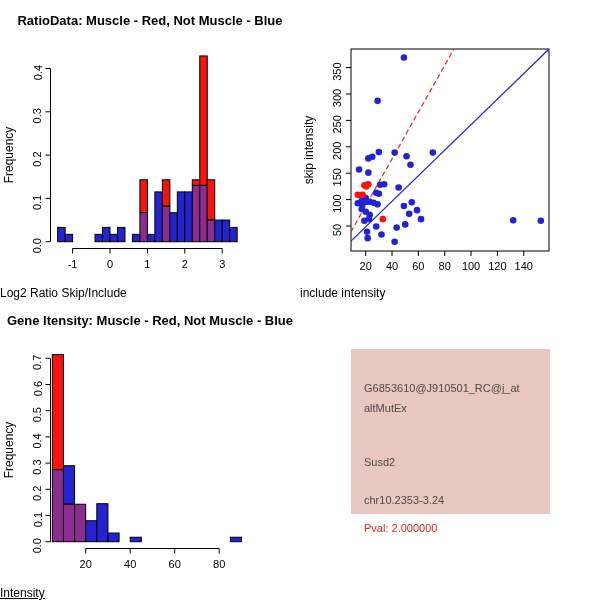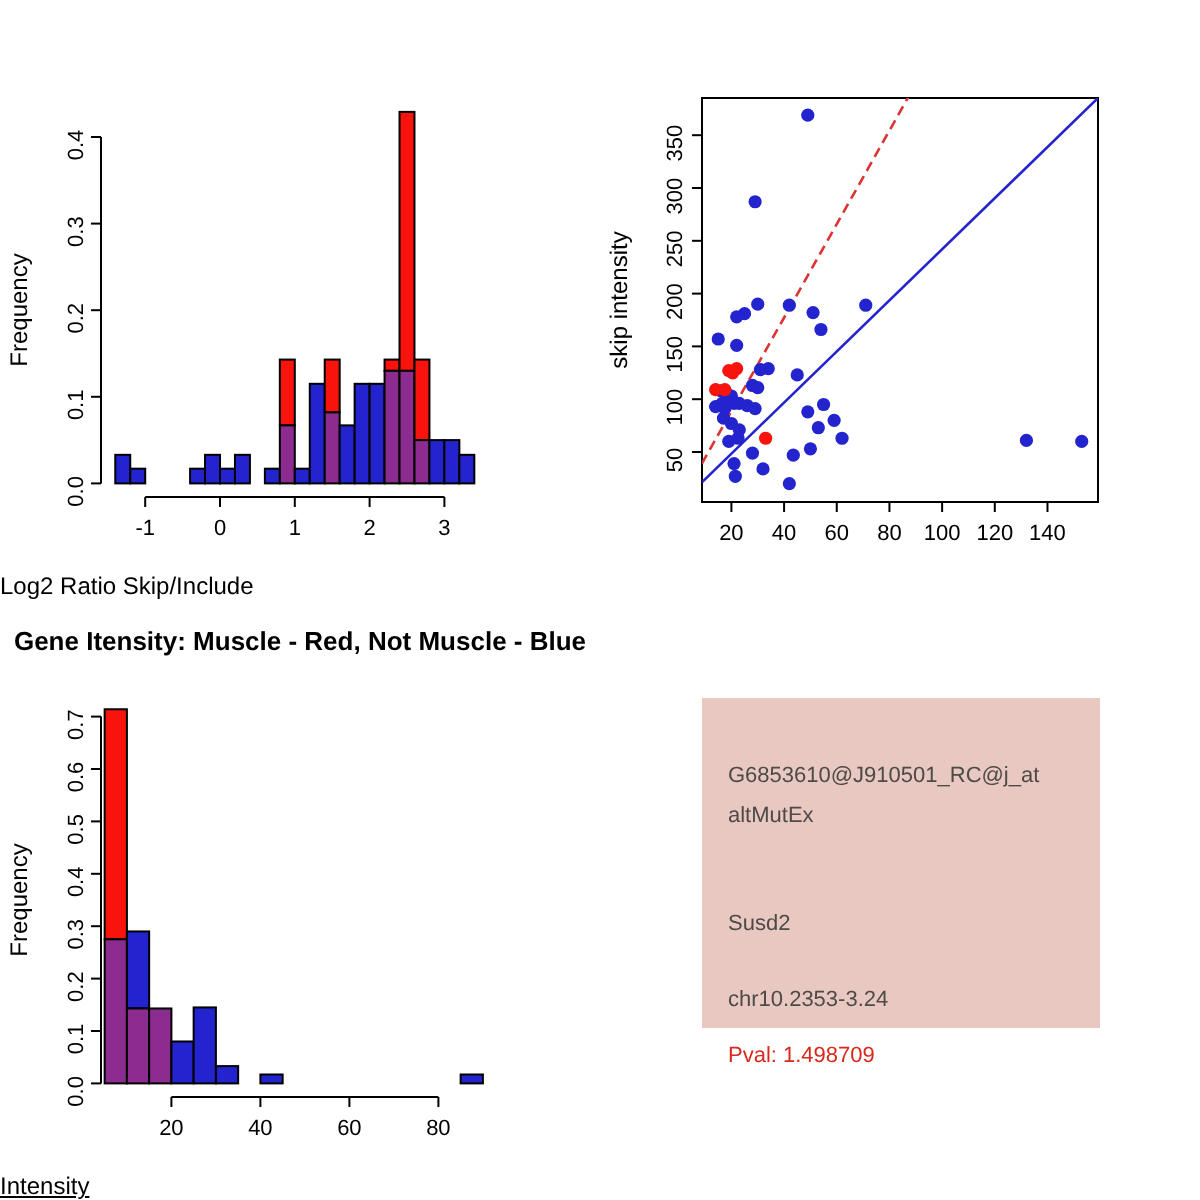--- a/index.html
+++ b/index.html
@@ -15,20 +15,21 @@
                     font:12px "Liberation Sans",sans-serif;color:#000;}
   .info-box{position:absolute;left:351px;top:349px;width:199px;height:165px;}
   .info-line{position:absolute;left:13px;white-space:nowrap;
              font:11px "Liberation Sans",sans-serif;}
 </style>
 </head>
 <body>
 
 <div id="stage">
 
+  <div class="panel-title" style="left:0;top:13px;">RatioData: Muscle - Red, Not Muscle - Blue</div>
   <div class="ylabel-wrap" style="left:0;top:60px;height:190px;">
       <span>Frequency</span>
     </div>
   <svg id="svg-hist1" width="300" height="300" style="left:0;top:0;">
       <line x1="50.5" y1="241.7" x2="50.5" y2="68.49999999999997" stroke="#000000" stroke-width="1"></line>
       <line x1="45.5" y1="241.7" x2="50.5" y2="241.7" stroke="#000000" stroke-width="1"></line>
       <text x="41.5" y="245.7" font-family="&quot;Liberation Sans&quot;,sans-serif" font-size="11px" fill="#000000" text-anchor="middle" transform="rotate(-90 41.5 245.7)">0.0</text>
       <line x1="45.5" y1="198.39999999999998" x2="50.5" y2="198.39999999999998" stroke="#000000" stroke-width="1"></line>
       <text x="41.5" y="202.39999999999998" font-family="&quot;Liberation Sans&quot;,sans-serif" font-size="11px" fill="#000000" text-anchor="middle" transform="rotate(-90 41.5 202.39999999999998)">0.1</text>
       <line x1="45.5" y1="155.09999999999997" x2="50.5" y2="155.09999999999997" stroke="#000000" stroke-width="1"></line>
@@ -164,20 +165,21 @@
       <circle cx="121.01400000000001" cy="219.136" r="3.3" fill="#2424cf"></circle>
       <circle cx="213.204" cy="220.192" r="3.3" fill="#2424cf"></circle>
       <circle cx="240.861" cy="220.72" r="3.3" fill="#2424cf"></circle>
       <circle cx="64.38300000000001" cy="185.344" r="3.3" fill="#f8140c"></circle>
       <circle cx="68.334" cy="184.288" r="3.3" fill="#f8140c"></circle>
       <circle cx="66.3585" cy="186.4" r="3.3" fill="#f8140c"></circle>
       <circle cx="57.798" cy="194.848" r="3.3" fill="#f8140c"></circle>
       <circle cx="62.407500000000006" cy="194.848" r="3.3" fill="#f8140c"></circle>
       <circle cx="82.821" cy="219.136" r="3.3" fill="#f8140c"></circle>
     </svg>
+  <div class="xlabel" style="left:300px;top:286px;">include intensity</div>
 
   <div class="panel-title" style="left:0;top:313px;">Gene Itensity: Muscle - Red, Not Muscle - Blue</div>
   <div class="ylabel-wrap" style="left:0;top:355px;height:190px;">
       <span>Frequency</span>
     </div>
   <svg id="svg-hist2" width="300" height="300" style="left:0;top:300px;">
       <line x1="50.5" y1="241.7" x2="50.5" y2="58.30000000000001" stroke="#000000" stroke-width="1"></line>
       <line x1="45.5" y1="241.7" x2="50.5" y2="241.7" stroke="#000000" stroke-width="1"></line>
       <text x="41.5" y="245.7" font-family="&quot;Liberation Sans&quot;,sans-serif" font-size="11px" fill="#000000" text-anchor="middle" transform="rotate(-90 41.5 245.7)">0.0</text>
       <line x1="45.5" y1="215.5" x2="50.5" y2="215.5" stroke="#000000" stroke-width="1"></line>
@@ -214,16 +216,16 @@
       <rect x="130.2" y="237.24599999999998" width="11.125" height="4.454000000000008" fill="#2424cf" stroke="#000000" stroke-width="1"></rect>
       <rect x="230.325" y="237.24599999999998" width="11.125" height="4.454000000000008" fill="#2424cf" stroke="#000000" stroke-width="1"></rect>
     </svg>
   <div class="xlabel" style="left:0;top:586px;text-decoration:underline;">Intensity</div>
 
   <div class="info-box" id="info-box" style="background: rgb(232, 200, 192);">
     <div class="info-line" style="top: 33px; color: rgb(77, 74, 72);">G6853610@J910501_RC@j_at</div>
     <div class="info-line" style="top: 53px; color: rgb(77, 74, 72);">altMutEx</div>
     <div class="info-line" style="top: 107px; color: rgb(77, 74, 72);">Susd2</div>
     <div class="info-line" style="top: 145px; color: rgb(77, 74, 72);">chr10.2353-3.24</div>
-    <div class="info-line" id="pval-line" style="top: 173px; color: rgb(217, 40, 30);">Pval: 1.498709</div>
+    <div class="info-line" id="pval-line" style="top: 173px; color: rgb(217, 40, 30);">Pval: 2.000000</div>
   </div>
 
 </div>
 
 </body></html>

